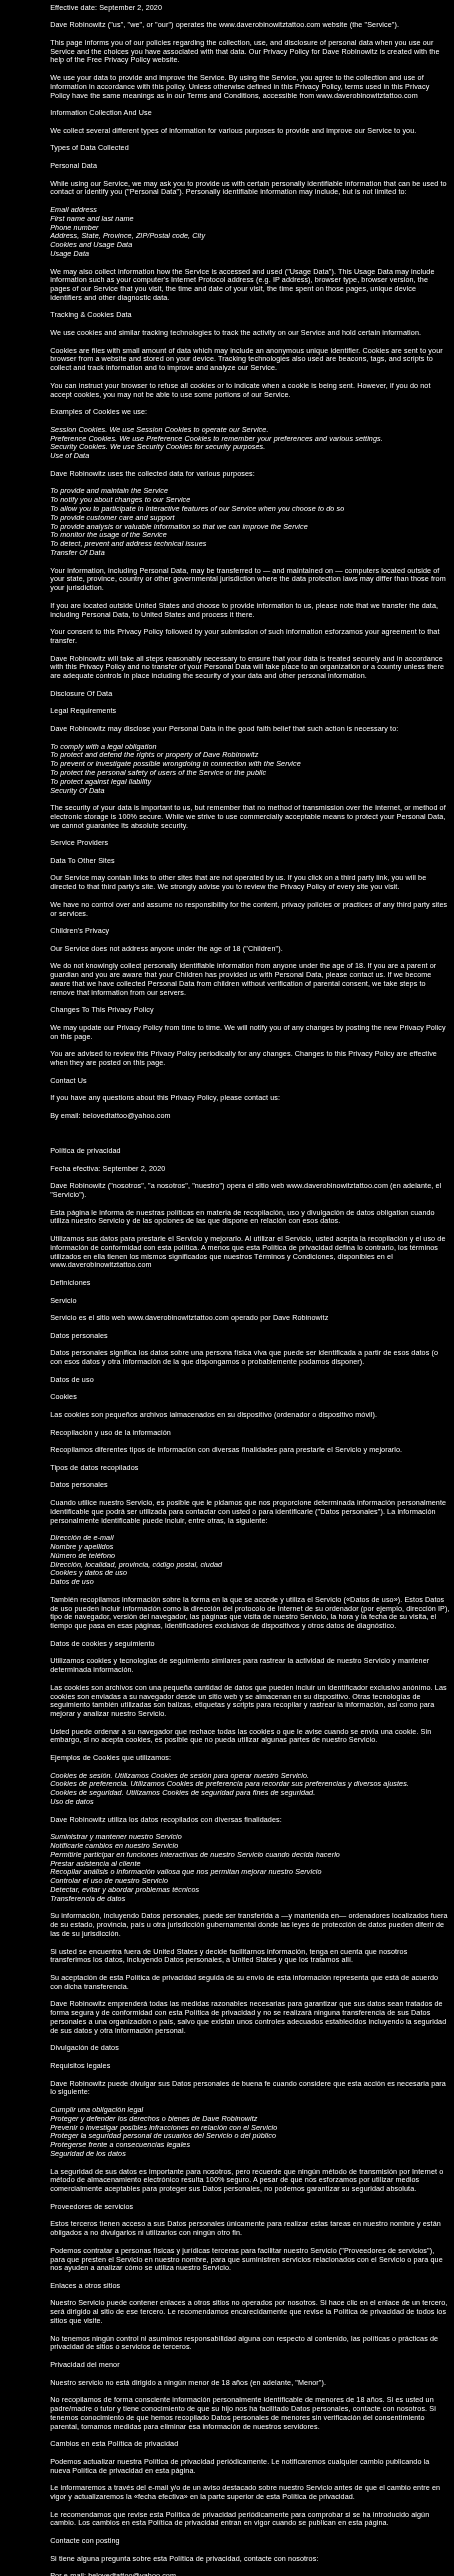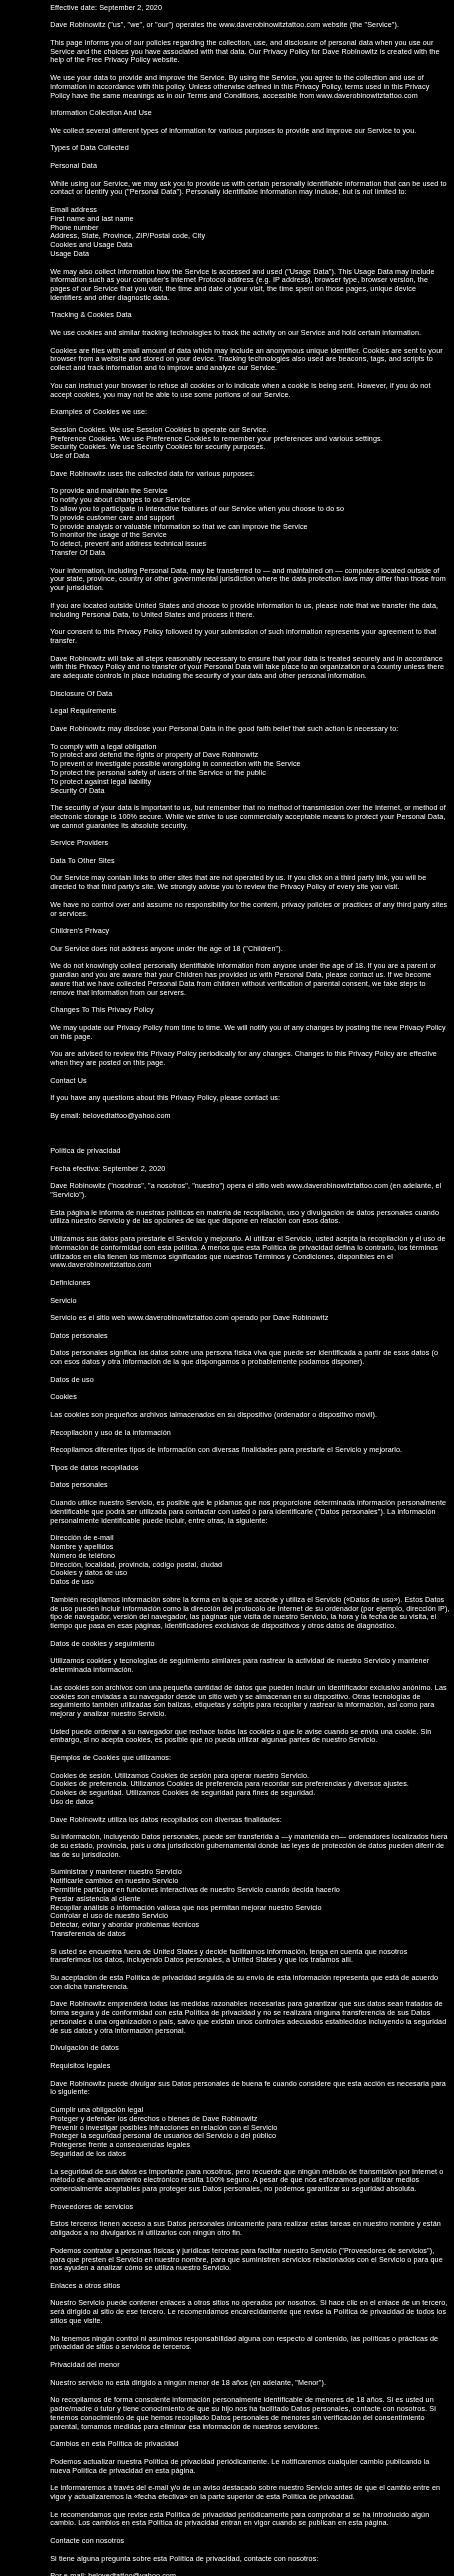--- a/index.html
+++ b/index.html
@@ -14,21 +14,21 @@
     font-size: 7.2px;
     line-height: 8.8px;
     padding: 3.6px 4.1px 0 5.2px;
     overflow: hidden;
     letter-spacing: 0.1px;
   }
   main { display: block; margin-left: 45px; }
   .block { margin: 8.8px 0 0 0; padding: 0; }
   section[data-name="english-policy-section"] .block:first-child { margin-top: 0; }
   .heading { font-weight: normal; }
-  .list-line { display: block; }
+  .list-line { display: block; font-style: italic; }
   .spacer { height: 17.5px; }
 </style>
 </head>
 <body style="background: rgb(0, 0, 0); color: rgb(255, 255, 255);">
 
 <main id="doc" data-name="privacy-policy-document">
     <section data-name="english-policy-section">
       <p class="block heading" data-name="policy-heading">Effective date: September 2, 2020</p>
       <p class="block para" data-name="policy-paragraph">Dave Robinowitz ("us", "we", or "our") operates the www.daverobinowitztattoo.com website (the "Service").</p>
       <p class="block para" data-name="policy-paragraph">This page informs you of our policies regarding the collection, use, and disclosure of personal data when you use our Service and the choices you have associated with that data. Our Privacy Policy for Dave Robinowitz is created with the help of the Free Privacy Policy website.</p>
@@ -64,21 +64,21 @@
         <span class="list-line" data-name="policy-list-item">To notify you about changes to our Service</span>
         <span class="list-line" data-name="policy-list-item">To allow you to participate in interactive features of our Service when you choose to do so</span>
         <span class="list-line" data-name="policy-list-item">To provide customer care and support</span>
         <span class="list-line" data-name="policy-list-item">To provide analysis or valuable information so that we can improve the Service</span>
         <span class="list-line" data-name="policy-list-item">To monitor the usage of the Service</span>
         <span class="list-line" data-name="policy-list-item">To detect, prevent and address technical issues</span>
         <span class="list-line" data-name="policy-list-item">Transfer Of Data</span>
       </p>
       <p class="block para" data-name="policy-paragraph">Your information, including Personal Data, may be transferred to — and maintained on — computers located outside of your state, province, country or other governmental jurisdiction where the data protection laws may differ than those from your jurisdiction.</p>
       <p class="block para" data-name="policy-paragraph">If you are located outside United States and choose to provide information to us, please note that we transfer the data, including Personal Data, to United States and process it there.</p>
-      <p class="block para" data-name="policy-paragraph">Your consent to this Privacy Policy followed by your submission of such information represents your agreement to that transfer.</p>
+      <p class="block para" data-name="policy-paragraph">Your consent to this Privacy Policy followed by your submission of such information esforzamos your agreement to that transfer.</p>
       <p class="block para" data-name="policy-paragraph">Dave Robinowitz will take all steps reasonably necessary to ensure that your data is treated securely and in accordance with this Privacy Policy and no transfer of your Personal Data will take place to an organization or a country unless there are adequate controls in place including the security of your data and other personal information.</p>
       <p class="block heading" data-name="policy-heading">Disclosure Of Data</p>
       <p class="block heading" data-name="policy-heading">Legal Requirements</p>
       <p class="block para" data-name="policy-paragraph">Dave Robinowitz may disclose your Personal Data in the good faith belief that such action is necessary to:</p>
       <p class="block list" data-name="policy-list">
         <span class="list-line" data-name="policy-list-item">To comply with a legal obligation</span>
         <span class="list-line" data-name="policy-list-item">To protect and defend the rights or property of Dave Robinowitz</span>
         <span class="list-line" data-name="policy-list-item">To prevent or investigate possible wrongdoing in connection with the Service</span>
         <span class="list-line" data-name="policy-list-item">To protect the personal safety of users of the Service or the public</span>
         <span class="list-line" data-name="policy-list-item">To protect against legal liability</span>
@@ -97,21 +97,21 @@
       <p class="block para" data-name="policy-paragraph">You are advised to review this Privacy Policy periodically for any changes. Changes to this Privacy Policy are effective when they are posted on this page.</p>
       <p class="block heading" data-name="policy-heading">Contact Us</p>
       <p class="block para" data-name="policy-paragraph">If you have any questions about this Privacy Policy, please contact us:</p>
       <p class="block para" data-name="policy-paragraph">By email: belovedtattoo@yahoo.com</p>
       <div class="spacer" data-name="section-gap"></div>
     </section>
     <section data-name="spanish-policy-section">
       <p class="block heading" data-name="policy-heading">Política de privacidad</p>
       <p class="block heading" data-name="policy-heading">Fecha efectiva: September 2, 2020</p>
       <p class="block para" data-name="policy-paragraph">Dave Robinowitz ("nosotros", "a nosotros", "nuestro") opera el sitio web www.daverobinowitztattoo.com (en adelante, el "Servicio").</p>
-      <p class="block para" data-name="policy-paragraph">Esta página le informa de nuestras políticas en materia de recopilación, uso y divulgación de datos personales cuando utiliza nuestro Servicio y de las opciones de las que dispone en relación con esos datos.</p>
+      <p class="block para" data-name="policy-paragraph">Esta página le informa de nuestras políticas en materia de recopilación, uso y divulgación de datos obligation cuando utiliza nuestro Servicio y de las opciones de las que dispone en relación con esos datos.</p>
       <p class="block para" data-name="policy-paragraph">Utilizamos sus datos para prestarle el Servicio y mejorarlo. Al utilizar el Servicio, usted acepta la recopilación y el uso de información de conformidad con esta política. A menos que esta Política de privacidad defina lo contrario, los términos utilizados en ella tienen los mismos significados que nuestros Términos y Condiciones, disponibles en el www.daverobinowitztattoo.com</p>
       <p class="block heading" data-name="policy-heading">Definiciones</p>
       <p class="block heading" data-name="policy-heading">Servicio</p>
       <p class="block para" data-name="policy-paragraph">Servicio es el sitio web www.daverobinowitztattoo.com operado por Dave Robinowitz</p>
       <p class="block heading" data-name="policy-heading">Datos personales</p>
       <p class="block para" data-name="policy-paragraph">Datos personales significa los datos sobre una persona física viva que puede ser identificada a partir de esos datos (o con esos datos y otra información de la que dispongamos o probablemente podamos disponer).</p>
       <p class="block heading" data-name="policy-heading">Datos de uso</p>
       <p class="block heading" data-name="policy-heading">Cookies</p>
       <p class="block para" data-name="policy-paragraph">Las cookies son pequeños archivos ialmacenados en su dispositivo (ordenador o dispositivo móvil).</p>
       <p class="block heading" data-name="policy-heading">Recopilación y uso de la información</p>
@@ -133,31 +133,31 @@
       <p class="block para" data-name="policy-paragraph">Las cookies son archivos con una pequeña cantidad de datos que pueden incluir un identificador exclusivo anónimo. Las cookies son enviadas a su navegador desde un sitio web y se almacenan en su dispositivo. Otras tecnologías de seguimiento también utilizadas son balizas, etiquetas y scripts para recopilar y rastrear la información, así como para mejorar y analizar nuestro Servicio.</p>
       <p class="block para" data-name="policy-paragraph">Usted puede ordenar a su navegador que rechace todas las cookies o que le avise cuando se envía una cookie. Sin embargo, si no acepta cookies, es posible que no pueda utilizar algunas partes de nuestro Servicio.</p>
       <p class="block para" data-name="policy-paragraph">Ejemplos de Cookies que utilizamos:</p>
       <p class="block list" data-name="policy-list">
         <span class="list-line" data-name="policy-list-item">Cookies de sesión. Utilizamos Cookies de sesión para operar nuestro Servicio.</span>
         <span class="list-line" data-name="policy-list-item">Cookies de preferencia. Utilizamos Cookies de preferencia para recordar sus preferencias y diversos ajustes.</span>
         <span class="list-line" data-name="policy-list-item">Cookies de seguridad. Utilizamos Cookies de seguridad para fines de seguridad.</span>
         <span class="list-line" data-name="policy-list-item">Uso de datos</span>
       </p>
       <p class="block para" data-name="policy-paragraph">Dave Robinowitz utiliza los datos recopilados con diversas finalidades:</p>
-      <p class="block para" data-name="policy-paragraph">Su información, incluyendo Datos personales, puede ser transferida a —y mantenida en— ordenadores localizados fuera de su estado, provincia, país u otra jurisdicción gubernamental donde las leyes de protección de datos pueden diferir de las de su jurisdicción.</p>
       <p class="block list" data-name="policy-list">
         <span class="list-line" data-name="policy-list-item">Suministrar y mantener nuestro Servicio</span>
         <span class="list-line" data-name="policy-list-item">Notificarle cambios en nuestro Servicio</span>
         <span class="list-line" data-name="policy-list-item">Permitirle participar en funciones interactivas de nuestro Servicio cuando decida hacerlo</span>
         <span class="list-line" data-name="policy-list-item">Prestar asistencia al cliente</span>
         <span class="list-line" data-name="policy-list-item">Recopilar análisis o información valiosa que nos permitan mejorar nuestro Servicio</span>
         <span class="list-line" data-name="policy-list-item">Controlar el uso de nuestro Servicio</span>
         <span class="list-line" data-name="policy-list-item">Detectar, evitar y abordar problemas técnicos</span>
         <span class="list-line" data-name="policy-list-item">Transferencia de datos</span>
       </p>
+      <p class="block para" data-name="policy-paragraph">Su información, incluyendo Datos personales, puede ser transferida a —y mantenida en— ordenadores localizados fuera de su estado, provincia, país u otra jurisdicción gubernamental donde las leyes de protección de datos pueden diferir de las de su jurisdicción.</p>
       <p class="block para" data-name="policy-paragraph">Si usted se encuentra fuera de United States y decide facilitarnos información, tenga en cuenta que nosotros transferimos los datos, incluyendo Datos personales, a United States y que los tratamos allí.</p>
       <p class="block para" data-name="policy-paragraph">Su aceptación de esta Política de privacidad seguida de su envío de esta información representa que está de acuerdo con dicha transferencia.</p>
       <p class="block para" data-name="policy-paragraph">Dave Robinowitz emprenderá todas las medidas razonables necesarias para garantizar que sus datos sean tratados de forma segura y de conformidad con esta Política de privacidad y no se realizará ninguna transferencia de sus Datos personales a una organización o país, salvo que existan unos controles adecuados establecidos incluyendo la seguridad de sus datos y otra información personal.</p>
       <p class="block heading" data-name="policy-heading">Divulgación de datos</p>
       <p class="block heading" data-name="policy-heading">Requisitos legales</p>
       <p class="block para" data-name="policy-paragraph">Dave Robinowitz puede divulgar sus Datos personales de buena fe cuando considere que esta acción es necesaria para lo siguiente:</p>
       <p class="block list" data-name="policy-list">
         <span class="list-line" data-name="policy-list-item">Cumplir una obligación legal</span>
         <span class="list-line" data-name="policy-list-item">Proteger y defender los derechos o bienes de Dave Robinowitz</span>
         <span class="list-line" data-name="policy-list-item">Prevenir o investigar posibles infracciones en relación con el Servicio</span>
@@ -172,18 +172,18 @@
       <p class="block heading" data-name="policy-heading">Enlaces a otros sitios</p>
       <p class="block para" data-name="policy-paragraph">Nuestro Servicio puede contener enlaces a otros sitios no operados por nosotros. Si hace clic en el enlace de un tercero, será dirigido al sitio de ese tercero. Le recomendamos encarecidamente que revise la Política de privacidad de todos los sitios que visite.</p>
       <p class="block para" data-name="policy-paragraph">No tenemos ningún control ni asumimos responsabilidad alguna con respecto al contenido, las políticas o prácticas de privacidad de sitios o servicios de terceros.</p>
       <p class="block heading" data-name="policy-heading">Privacidad del menor</p>
       <p class="block para" data-name="policy-paragraph">Nuestro servicio no está dirigido a ningún menor de 18 años (en adelante, "Menor").</p>
       <p class="block para" data-name="policy-paragraph">No recopilamos de forma consciente información personalmente identificable de menores de 18 años. Si es usted un padre/madre o tutor y tiene conocimiento de que su hijo nos ha facilitado Datos personales, contacte con nosotros. Si tenemos conocimiento de que hemos recopilado Datos personales de menores sin verificación del consentimiento parental, tomamos medidas para eliminar esa información de nuestros servidores.</p>
       <p class="block heading" data-name="policy-heading">Cambios en esta Política de privacidad</p>
       <p class="block para" data-name="policy-paragraph">Podemos actualizar nuestra Política de privacidad periódicamente. Le notificaremos cualquier cambio publicando la nueva Política de privacidad en esta página.</p>
       <p class="block para" data-name="policy-paragraph">Le informaremos a través del e-mail y/o de un aviso destacado sobre nuestro Servicio antes de que el cambio entre en vigor y actualizaremos la «fecha efectiva» en la parte superior de esta Política de privacidad.</p>
       <p class="block para" data-name="policy-paragraph">Le recomendamos que revise esta Política de privacidad periódicamente para comprobar si se ha introducido algún cambio. Los cambios en esta Política de privacidad entran en vigor cuando se publican en esta página.</p>
-      <p class="block heading" data-name="policy-heading">Contacte con nosotros</p>
+      <p class="block heading" data-name="policy-heading">Contacte con posting</p>
       <p class="block para" data-name="policy-paragraph">Si tiene alguna pregunta sobre esta Política de privacidad, contacte con nosotros:</p>
       <p class="block para" data-name="policy-paragraph">Por e-mail: belovedtattoo@yahoo.com</p>
     </section>
   </main>
 
 
 </body></html>

